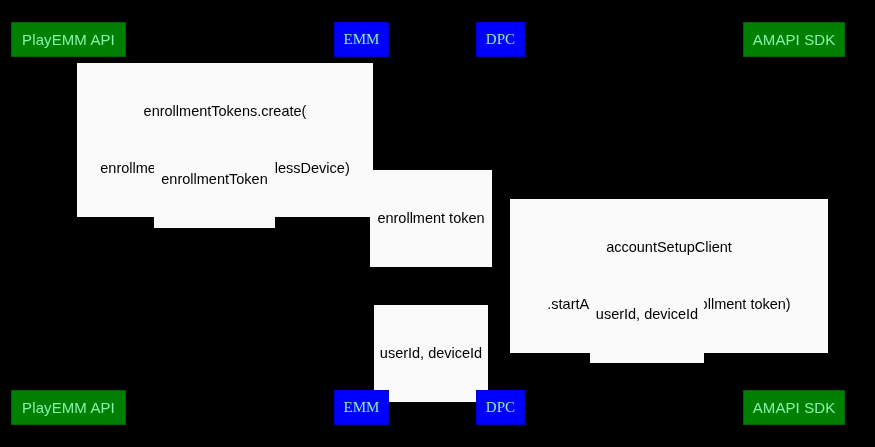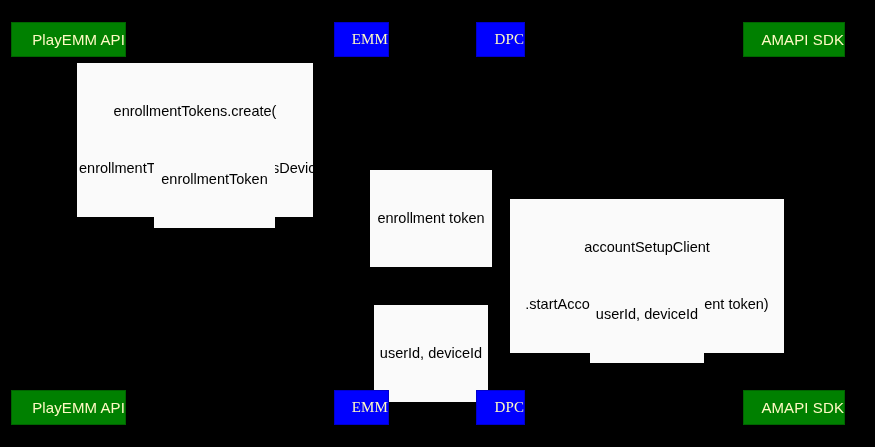--- a/index.html
+++ b/index.html
@@ -16,22 +16,22 @@
     overflow: hidden;
     font-family: "Liberation Sans", sans-serif;
   }
 
   
   .participant {
     position: absolute;
     box-sizing: border-box;
     display: flex;
     align-items: center;
-    justify-content: flex-end;
-    color: #fef9c3;
+    justify-content: center;
+    color: #86efac;
     font-size: 15px;
     line-height: 1;
     letter-spacing: 0.1px;
     white-space: nowrap;
     border: 1px solid transparent;
   }
   .participant.green {
     background: #008000;
     border-color: #006400;
   }
@@ -118,34 +118,34 @@
 
   <div class="arrow-line" style="left:500px; top:290px; width:294px;"></div>
   <div class="arrow-head left" style="left:500px; top:286px;"></div>
 
   <div class="arrow-line" style="left:361px; top:329px; width:139px;"></div>
   <div class="arrow-head left" style="left:361px; top:325px;"></div>
 
   <div class="arrow-line" style="left:68px; top:368px; width:293px;"></div>
   <div class="arrow-head left" style="left:68px; top:364px;"></div>
 
-  <div class="msg-label two-line" style="left:77px; top:63px; width:236px;">
+  <div class="msg-label two-line" style="left:77px; top:63px; width:296px;">
     <span class="msg-line">enrollmentTokens.create(</span>
     <span class="msg-line">enrollmentTokenType=userlessDevice)</span>
   </div>
 
   <div class="msg-label" style="left:370px; top:170px; width:122px;">
     <span class="msg-line">enrollment token</span>
   </div>
 
   <div class="msg-label" style="left:154px; top:131px; width:121px;">
     <span class="msg-line">enrollmentToken</span>
   </div>
 
-  <div class="msg-label two-line" style="left:510px; top:199px; width:274px;">
+  <div class="msg-label two-line" style="left:510px; top:199px; width:318px;">
     <span class="msg-line">accountSetupClient</span>
     <span class="msg-line">.startAccountSetup(entrollment token)</span>
   </div>
 
   <div class="msg-label" style="left:590px; top:266px; width:114px;">
     <span class="msg-line">userId, deviceId</span>
   </div>
 
   <div class="msg-label" style="left:374px; top:305px; width:114px;">
     <span class="msg-line">userId, deviceId</span>

